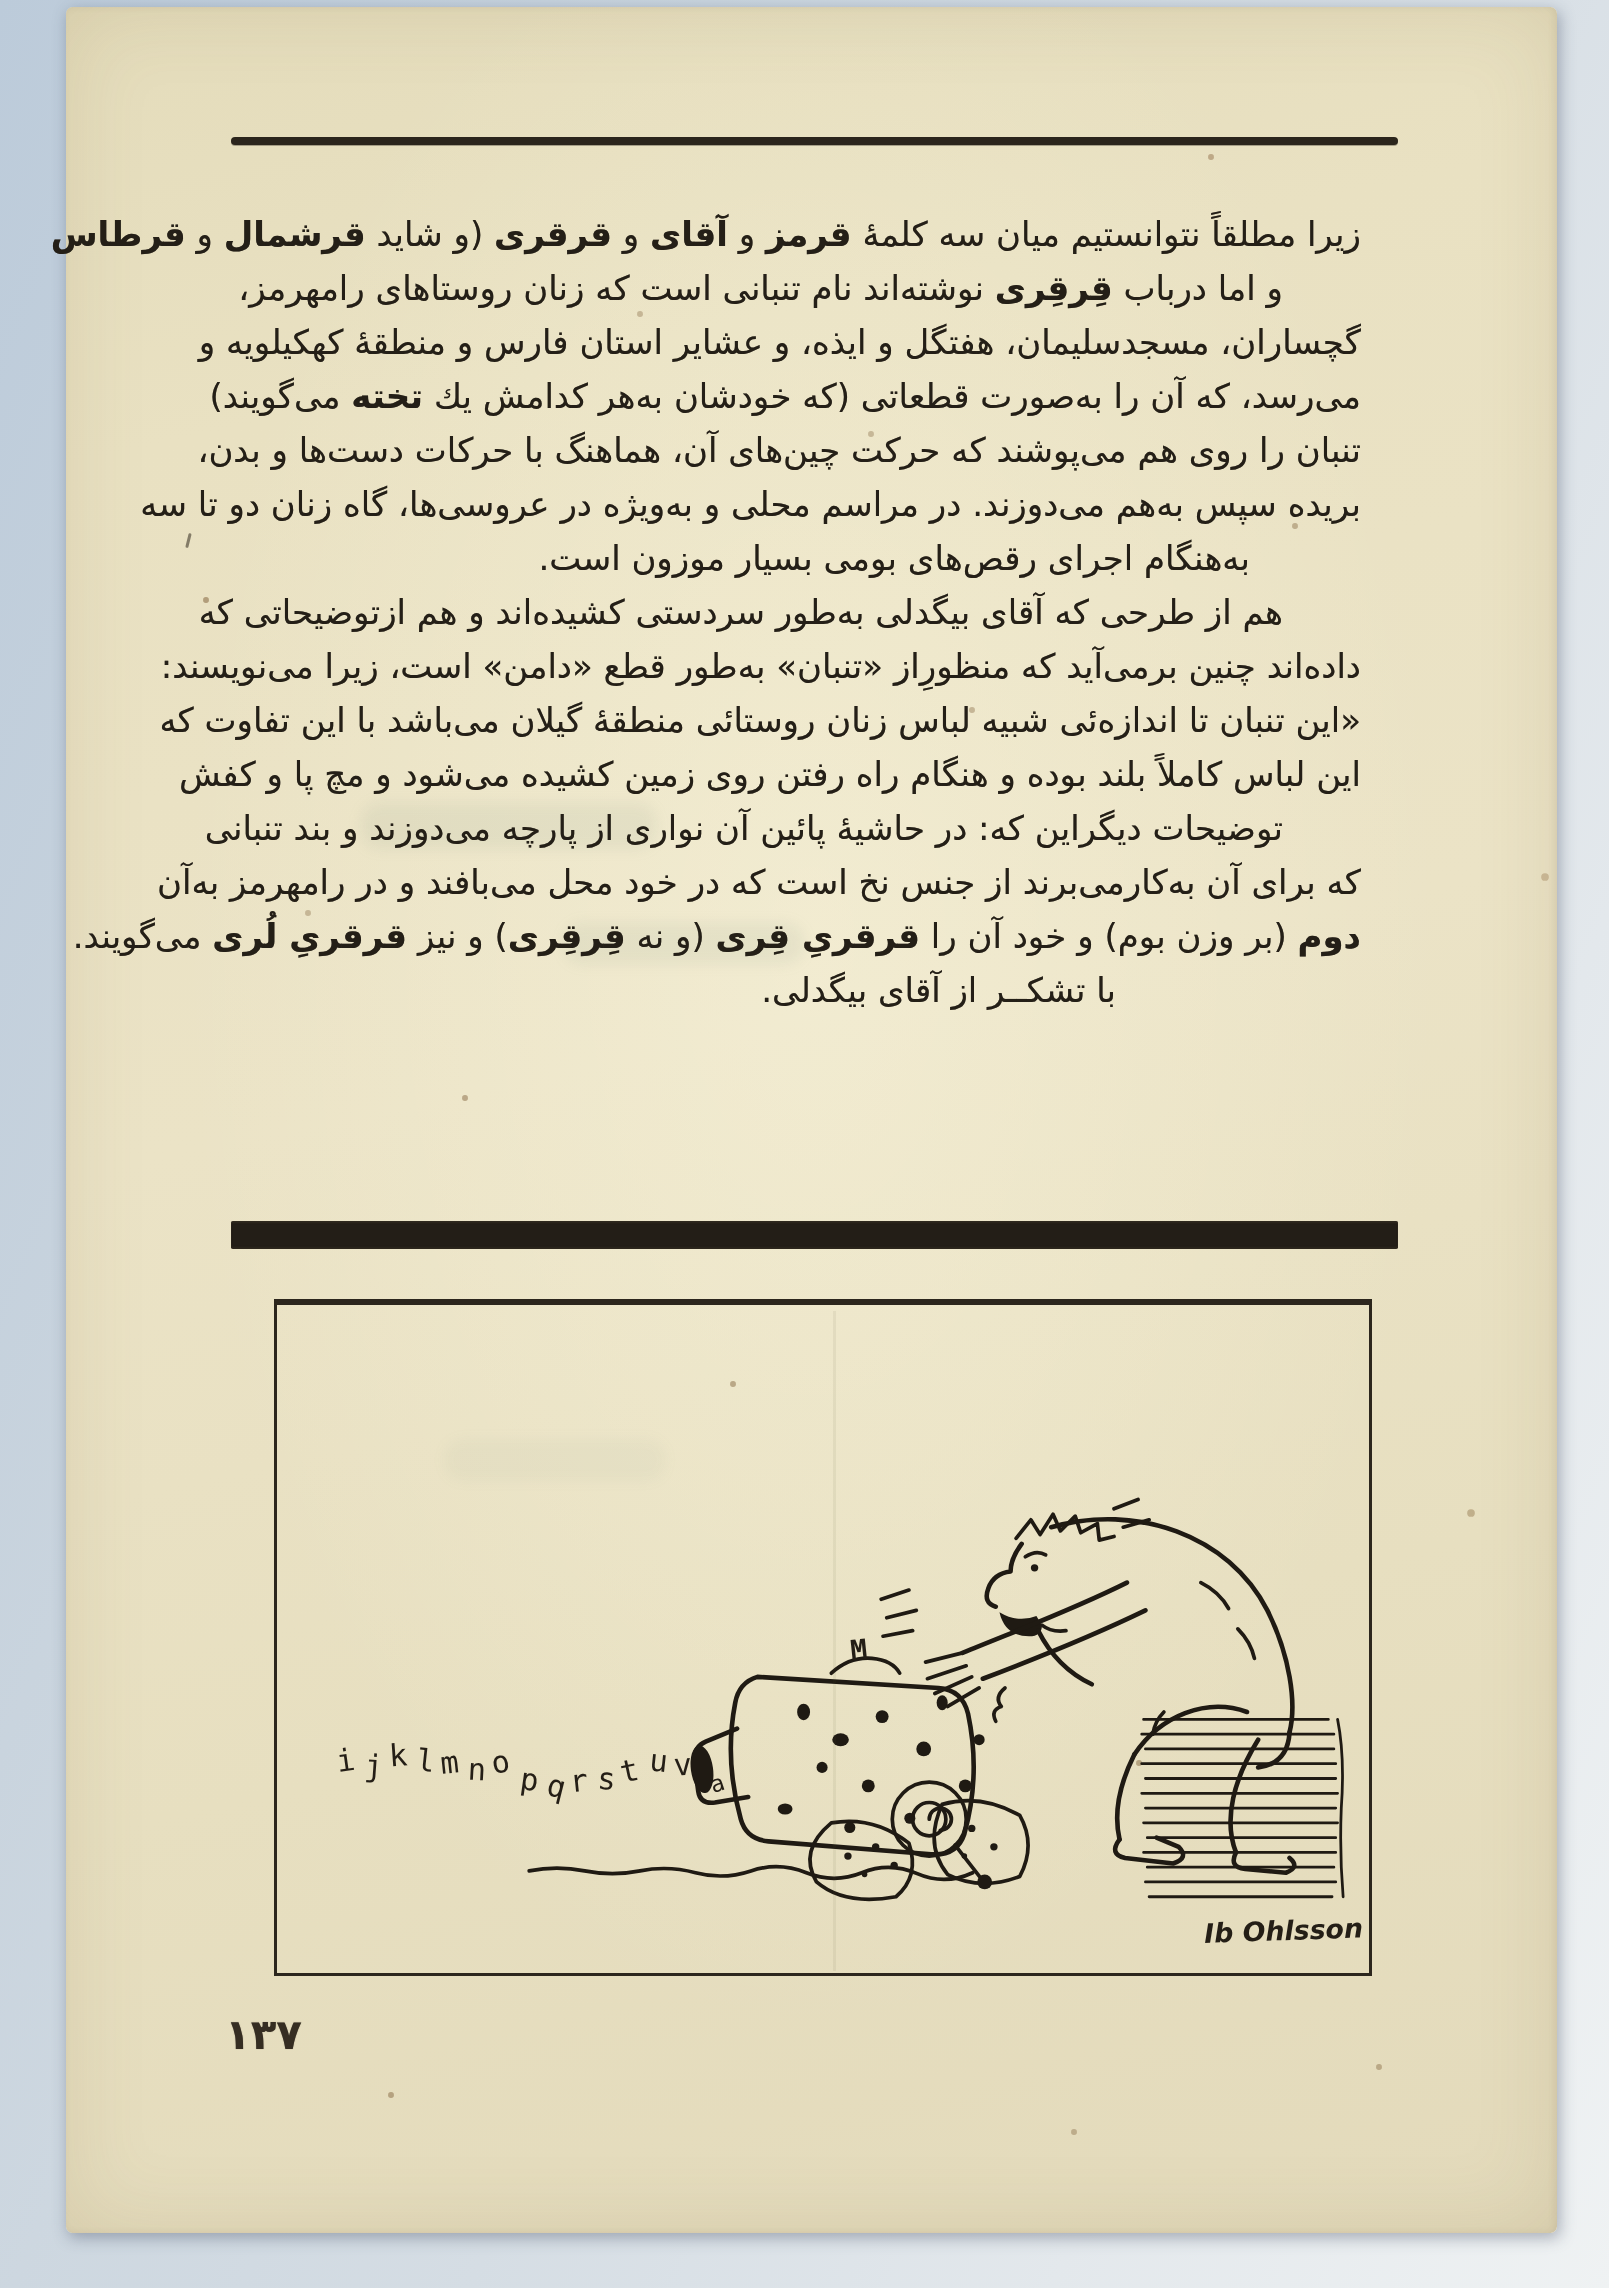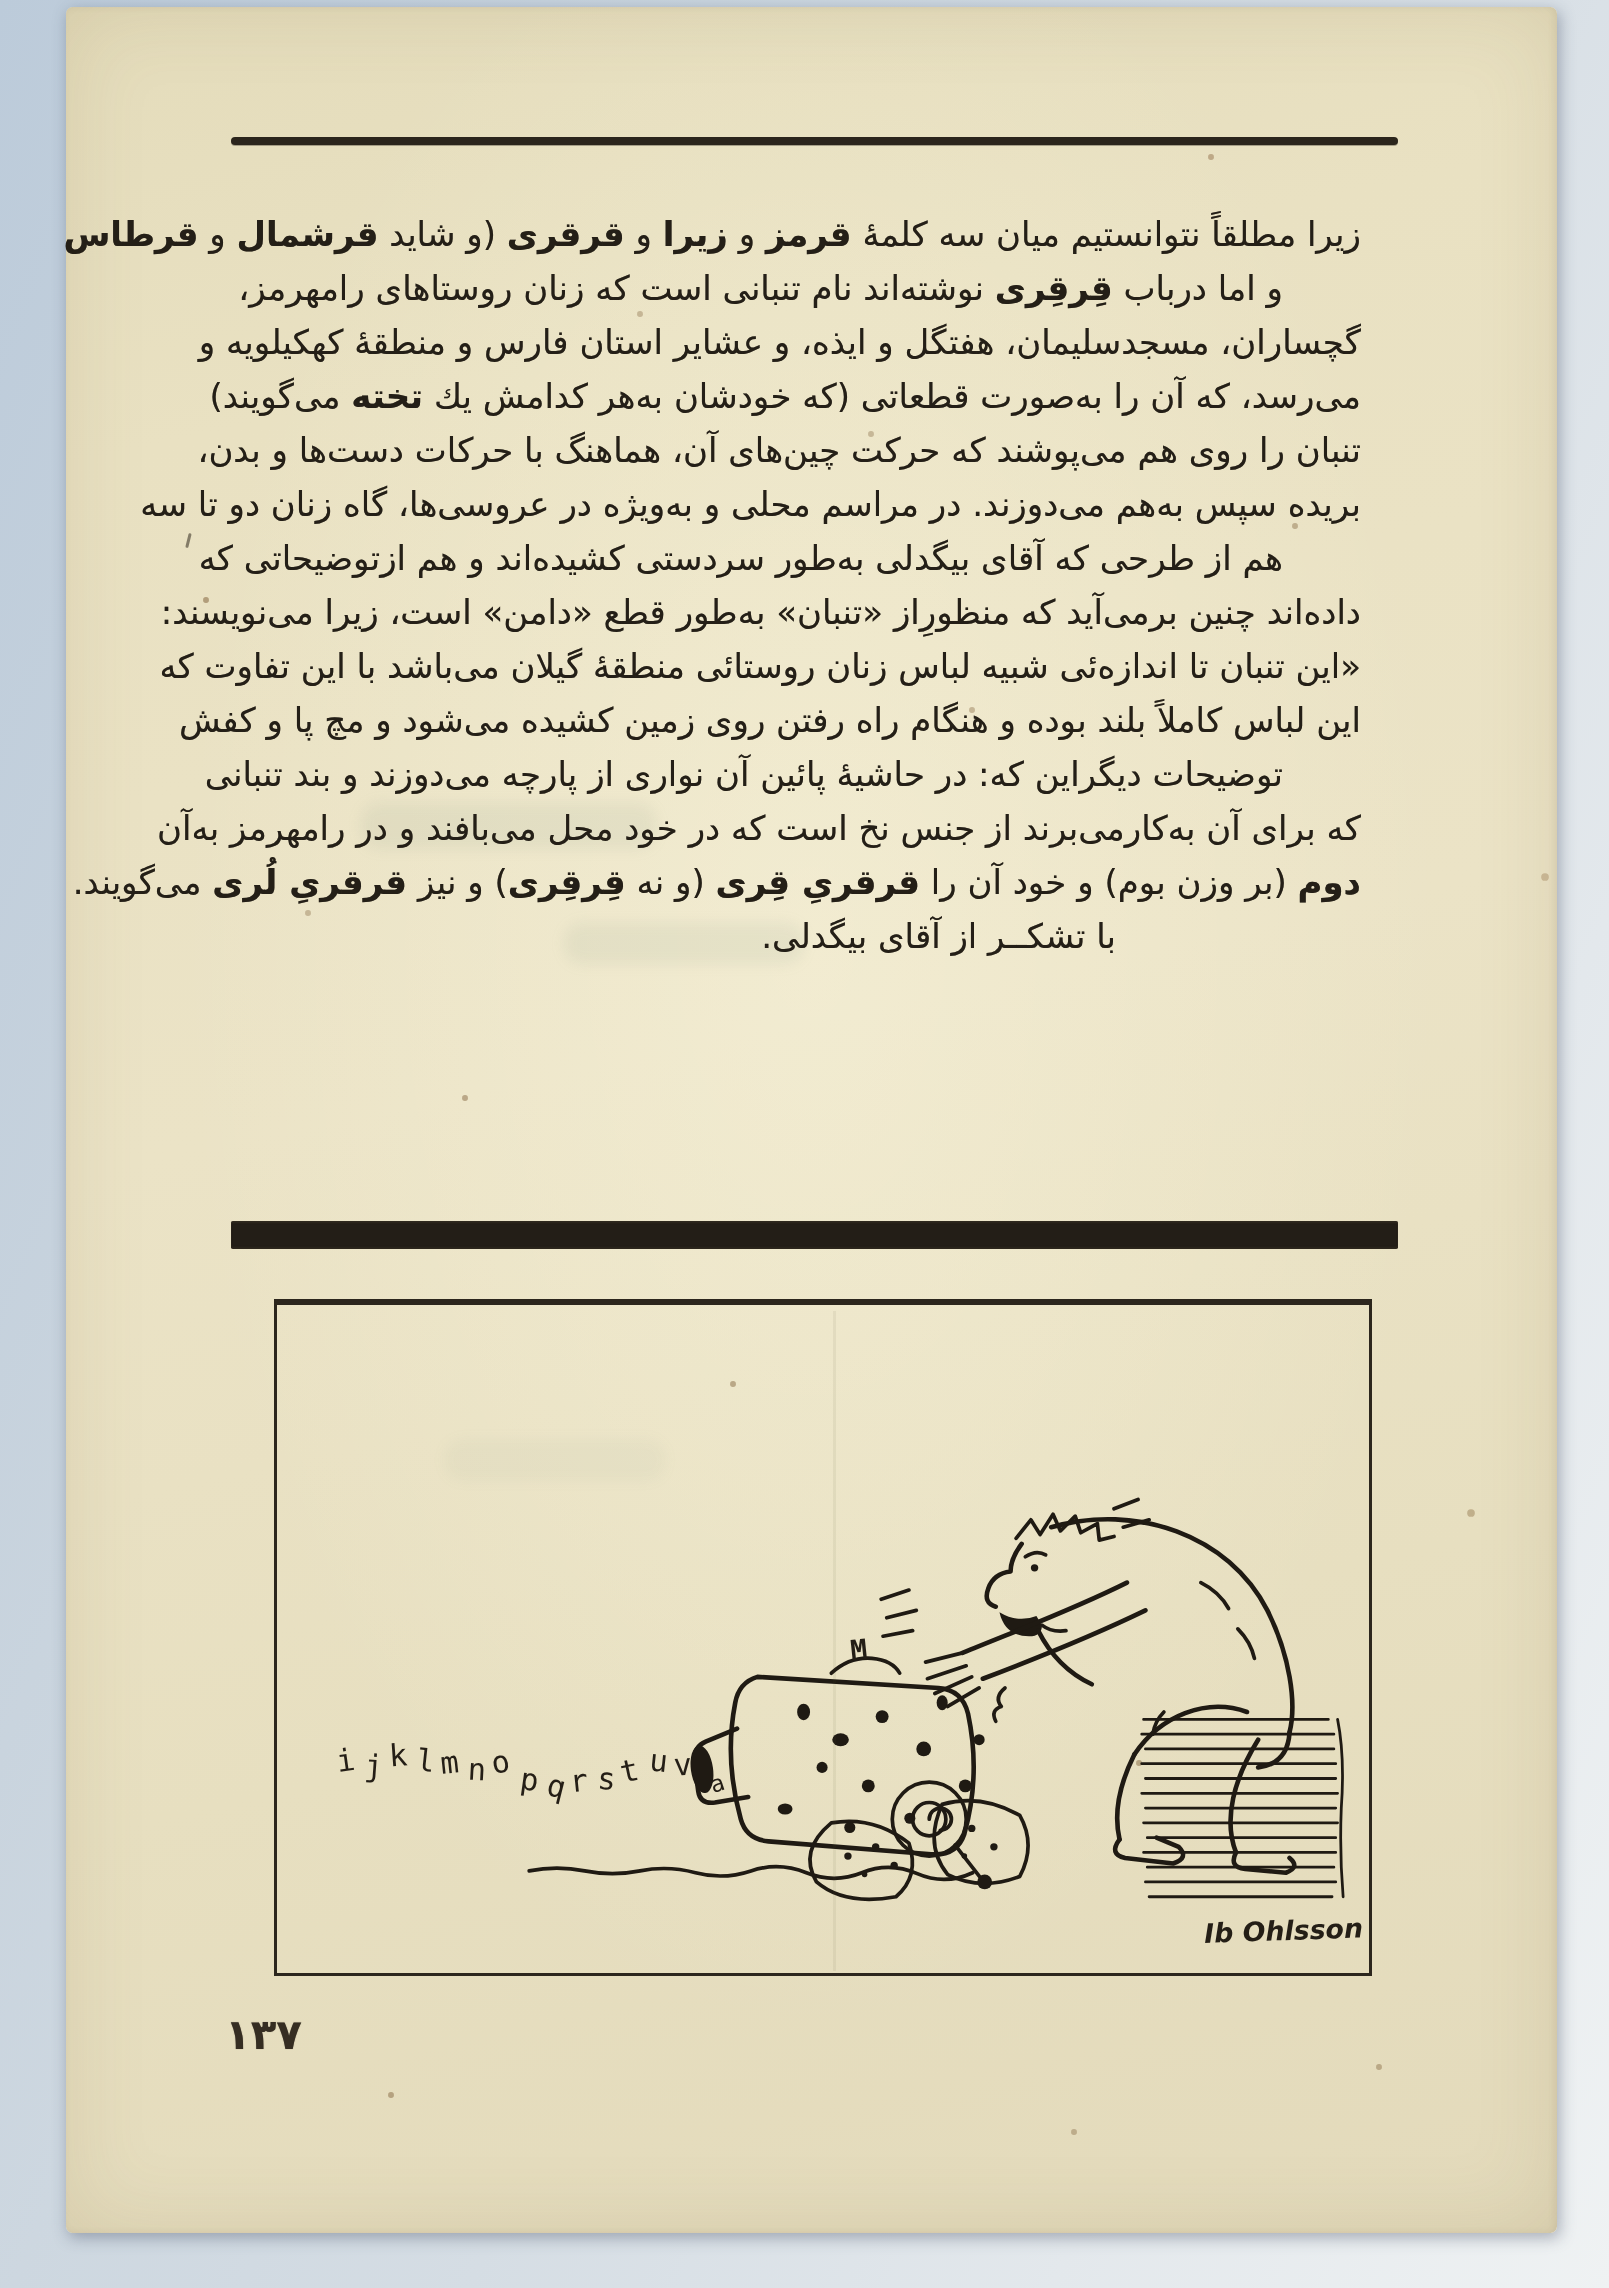--- a/index.html
+++ b/index.html
@@ -55,26 +55,27 @@
     <div class="specks"></div>
     <div class="smudge" style="left:295px;top:796px;width:295px;height:46px;"></div>
     <div class="smudge" style="left:498px;top:916px;width:240px;height:41px;"></div>
     <div class="smudge" style="left:378px;top:1432px;width:222px;height:42px;opacity:.6;"></div>
   </div>
 
   <div class="stray-mark"></div>
   <div class="rule-top"></div>
 
   <div class="article">
-      <div class="tline"><span>زیرا مطلقاً نتوانستیم میان سه کلمهٔ </span><span class="b">قرمز</span><span> و </span><span class="b">زیرا</span><span> و </span><span class="b">قرقری</span><span> (و شاید </span><span class="b">قرشمال</span><span> و </span><span class="b">قرطاس</span></div>
+      <div class="tline"><span>زیرا مطلقاً نتوانستیم میان سه کلمهٔ </span><span class="b">قرمز</span><span> و </span><span class="b">آقای</span><span> و </span><span class="b">قرقری</span><span> (و شاید </span><span class="b">قرشمال</span><span> و </span><span class="b">قرطاس</span></div>
       <div class="tline" style="padding-right: 78px;"><span>و اما درباب </span><span class="b">قِرقِری</span><span> نوشته‌اند نام تنبانی است که زنان روستاهای رامهرمز،</span></div>
       <div class="tline"><span>گچساران، مسجدسلیمان، هفتگل و ایذه، و عشایر استان فارس و منطقهٔ کهکیلویه و</span></div>
       <div class="tline"><span>می‌رسد، که آن را به‌صورت قطعاتی (که خودشان به‌هر کدامش یك </span><span class="b">تخته</span><span> می‌گویند)</span></div>
       <div class="tline"><span>تنبان را روی هم می‌پوشند که حرکت چین‌های آن، هماهنگ با حرکات دست‌ها و بدن،</span></div>
       <div class="tline"><span>بریده سپس به‌هم می‌دوزند. در مراسم محلی و به‌ویژه در عروسی‌ها، گاه زنان دو تا سه</span></div>
+      <div class="tline" style="padding-right: 111px;"><span>به‌هنگام اجرای رقص‌های بومی بسیار موزون است.</span></div>
       <div class="tline" style="padding-right: 78px;"><span>هم از طرحی که آقای بیگدلی به‌طور سردستی کشیده‌اند و هم ازتوضیحاتی که</span></div>
       <div class="tline"><span>داده‌اند چنین برمی‌آید که منظورِاز «تنبان» به‌طور قطع «دامن» است، زیرا می‌نویسند:</span></div>
       <div class="tline"><span>«این تنبان تا اندازه‌ئی شبیه لباس زنان روستائی منطقهٔ گیلان می‌باشد با این تفاوت که</span></div>
       <div class="tline"><span>این لباس کاملاً بلند بوده و هنگام راه رفتن روی زمین کشیده می‌شود و مچ پا و کفش</span></div>
       <div class="tline" style="padding-right: 78px;"><span>توضیحات دیگراین که: در حاشیهٔ پائین آن نواری از پارچه می‌دوزند و بند تنبانی</span></div>
       <div class="tline"><span>که برای آن به‌کارمی‌برند از جنس نخ است که در خود محل می‌بافند و در رامهرمز به‌آن</span></div>
       <div class="tline"><span class="b">دوم</span><span> (بر وزن بوم) و خود آن را </span><span class="b">قرقریِ قِری</span><span> (و نه </span><span class="b">قِرقِری</span><span>) و نیز </span><span class="b">قرقریِ لُری</span><span> می‌گویند.</span></div>
       <div class="tline" style="padding-right: 245px;"><span>با تشکــر  از آقای بیگدلی.</span></div>
     </div>
 

